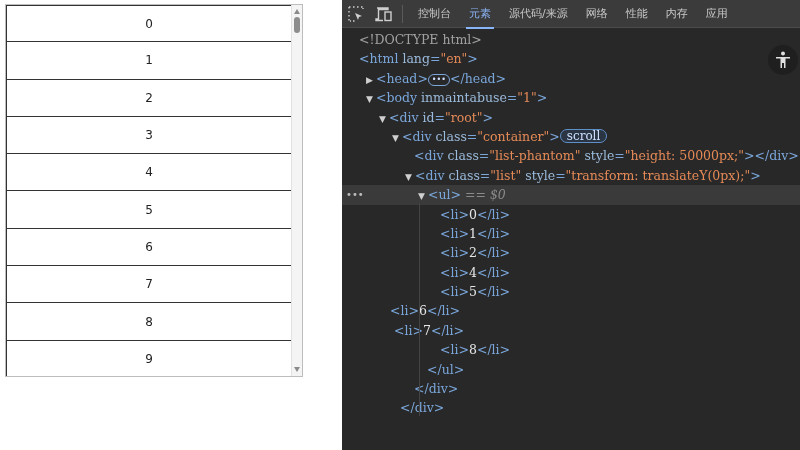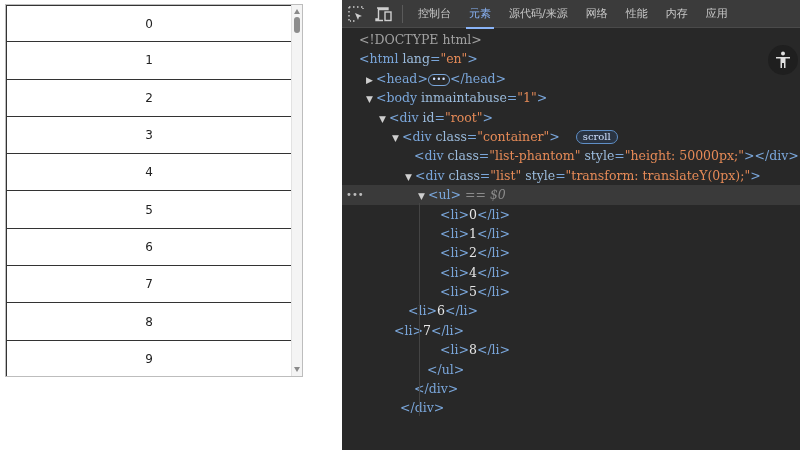--- a/index.html
+++ b/index.html
@@ -28,21 +28,21 @@
   .line { height: 19.4px; line-height: 19.4px; white-space: nowrap; position: relative; }
   .line.selected { background: #3a3a3a; }
   .tag { color: #7aa6da; }
   .attr { color: #9bbbdc; }
   .val { color: #e58a57; }
   .txt { color: #e6e6e6; }
   .doctype { color: #a0a0a0; }
   .eq0 { color: #8a8a8a; font-style: italic; }
   .tri { display: inline-block; width: 10px; color: #cfcfcf; font-size: 9px; font-family: "DejaVu Sans", sans-serif; }
   .ellipsis-badge { display: inline-block; border: 1px solid #7aa6da; border-radius: 7px; font-size: 8px; line-height: 10px; padding: 0 3px; color: #cfe0ff; vertical-align: 1px; font-family: "DejaVu Sans", sans-serif; }
-  .scroll-badge { display: inline-block; border: 1px solid #5f8fc7; border-radius: 8px; font-size: 10px; line-height: 12px; padding: 0 6px; color: #cfe0ff; background: #2a3442; margin-left: 16px; vertical-align: 1px; font-family: "DejaVu Serif", serif; text-align: right; }
+  .scroll-badge { display: inline-block; border: 1px solid #5f8fc7; border-radius: 8px; font-size: 12px; line-height: 12px; padding: 0 6px; color: #cfe0ff; background: #2a3442; margin-left: 0; vertical-align: 1px; font-family: "DejaVu Serif", serif; text-align: right; }
   .dots { position: absolute; left: 4px; top: 0; color: #bdbdbd; font-size: 10px; font-family: "DejaVu Sans", sans-serif; }
   .guide { position: absolute; left: 420px; width: 1px; background: #444; }
 </style>
 </head>
 <body>
 
 <div class="page">
   <div class="container">
     <div class="list">
       <div class="list-item">0</div>
@@ -122,21 +122,21 @@
     </div>
     <div class="line selected" style="padding-left:76px">
       <span class="dots">•••</span>
       <span class="tri">▼</span><span class="tag">&lt;ul&gt;</span>&nbsp;<span class="eq0">== $0</span>
     </div>
     <div class="line" style="padding-left:98px"><span class="tag">&lt;li&gt;</span><span class="txt">0</span><span class="tag">&lt;/li&gt;</span></div>
     <div class="line" style="padding-left:98px"><span class="tag">&lt;li&gt;</span><span class="txt">1</span><span class="tag">&lt;/li&gt;</span></div>
     <div class="line" style="padding-left:98px"><span class="tag">&lt;li&gt;</span><span class="txt">2</span><span class="tag">&lt;/li&gt;</span></div>
     <div class="line" style="padding-left:98px"><span class="tag">&lt;li&gt;</span><span class="txt">4</span><span class="tag">&lt;/li&gt;</span></div>
     <div class="line" style="padding-left:98px"><span class="tag">&lt;li&gt;</span><span class="txt">5</span><span class="tag">&lt;/li&gt;</span></div>
-    <div class="line" style="padding-left:66px"><span class="tag">&lt;li&gt;</span><span class="txt">6</span><span class="tag">&lt;/li&gt;</span></div>
+    <div class="line" style="padding-left:48px"><span class="tag">&lt;li&gt;</span><span class="txt">6</span><span class="tag">&lt;/li&gt;</span></div>
     <div class="line" style="padding-left:52px"><span class="tag">&lt;li&gt;</span><span class="txt">7</span><span class="tag">&lt;/li&gt;</span></div>
     <div class="line" style="padding-left:98px"><span class="tag">&lt;li&gt;</span><span class="txt">8</span><span class="tag">&lt;/li&gt;</span></div>
     <div class="line" style="padding-left:85px"><span class="tag">&lt;/ul&gt;</span></div>
     <div class="line" style="padding-left:72px"><span class="tag">&lt;/div&gt;</span></div>
     <div class="line" style="padding-left:58px"><span class="tag">&lt;/div&gt;</span></div>
   </div>
   <div class="guide" style="left:77px; top:203px; height:213px;"></div>
 </div>
 
 </body></html>

